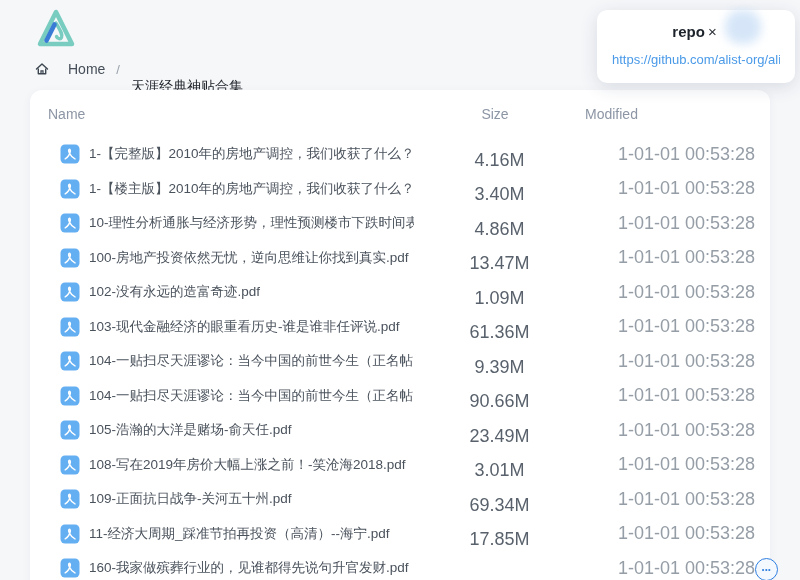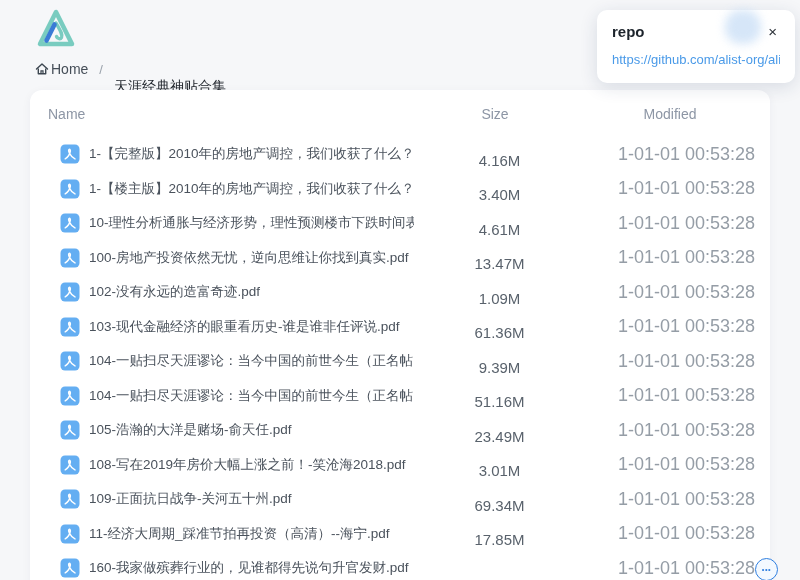--- a/index.html
+++ b/index.html
@@ -21,21 +21,21 @@
     position: absolute;
     left: 34px; top: 58px;
     display: flex;
     align-items: center;
     font-size: 14px;
     height: 22px;
   }
   .crumb-home {
     display: inline-flex;
     align-items: center;
-    gap: 1px;
+    gap: 18px;
     color: #454e58;
     cursor: pointer;
   }
   .crumb-sep {
     color: #9aa2ab;
     margin: 0 11px;
     font-size: 13px;
   }
   .crumb-current {
     color: #22272e;
@@ -53,21 +53,21 @@
   .thead {
     display: flex;
     align-items: center;
     height: 47px;
     padding: 0 15px 0 18px;
     color: #8d96a5;
     font-size: 14px;
   }
   .col-name { flex: 1; min-width: 0; }
   .col-size { width: 180px; text-align: center; }
-  .col-mod  { width: 170px; text-align: center; }
+  .col-mod  { width: 170px; text-align: left; }
   .row {
     display: flex;
     align-items: center;
     height: 34.5px;
     padding: 0 15px 0 30px;
     cursor: pointer;
   }
   .pdf-icon {
     width: 20px; height: 20px;
     margin-right: 9px;
@@ -77,21 +77,21 @@
   .cell-name {
     flex: 1; min-width: 0;
     font-size: 13.5px;
     color: #4a525c;
     white-space: nowrap;
     overflow: hidden;
   }
   .cell-size {
     width: 171px;
     text-align: center;
-    font-size: 15px;
+    font-size: 18px;
     color: #59626c;
     flex: 0 0 auto;
     margin-top: 12px;
   }
   .cell-mod {
     width: 170px;
     text-align: right;
     font-size: 18px;
     color: #959da6;
     flex: 0 0 auto;
@@ -113,21 +113,21 @@
     width: 36px; height: 34px;
     background: #cfe2f7;
     border-radius: 45%;
     filter: blur(5px);
     opacity: 0.85;
     pointer-events: none;
   }
   .popup-head {
     display: flex;
     align-items: center;
-    justify-content: space-between;
+    justify-content: center;
     position: relative;
   }
   .popup-title {
     font-size: 15px;
     font-weight: 700;
     color: #1c232b;
   }
   .popup-close {
     background: none;
     border: none;
@@ -222,21 +222,21 @@
   </div>
 
   <div class="row">
     <span class="pdf-icon">
       <svg width="20" height="20" viewBox="0 0 20 20">
         <rect x="0.5" y="0.5" width="19" height="19" rx="4.5" fill="#64aef2"></rect>
         <path d="M5.2 14.8 C8 13.2 9.8 10.2 10.3 7.4 C10.55 6 9.9 5.1 9.2 5.4 C8.4 5.8 8.6 7.4 9.5 9.3 C10.5 11.4 12.6 13.8 15 14.9" fill="none" stroke="#ffffff" stroke-width="1.5" stroke-linecap="round"></path>
       </svg>
     </span>
     <span class="cell-name">10-理性分析通胀与经济形势，理性预测楼市下跌时间表-...</span>
-    <span class="cell-size">4.61M</span>
+    <span class="cell-size">4.86M</span>
     <span class="cell-mod">1-01-01 00:53:28</span>
   </div>
 
   <div class="row">
     <span class="pdf-icon">
       <svg width="20" height="20" viewBox="0 0 20 20">
         <rect x="0.5" y="0.5" width="19" height="19" rx="4.5" fill="#64aef2"></rect>
         <path d="M5.2 14.8 C8 13.2 9.8 10.2 10.3 7.4 C10.55 6 9.9 5.1 9.2 5.4 C8.4 5.8 8.6 7.4 9.5 9.3 C10.5 11.4 12.6 13.8 15 14.9" fill="none" stroke="#ffffff" stroke-width="1.5" stroke-linecap="round"></path>
       </svg>
     </span>
@@ -282,21 +282,21 @@
   </div>
 
   <div class="row">
     <span class="pdf-icon">
       <svg width="20" height="20" viewBox="0 0 20 20">
         <rect x="0.5" y="0.5" width="19" height="19" rx="4.5" fill="#64aef2"></rect>
         <path d="M5.2 14.8 C8 13.2 9.8 10.2 10.3 7.4 C10.55 6 9.9 5.1 9.2 5.4 C8.4 5.8 8.6 7.4 9.5 9.3 C10.5 11.4 12.6 13.8 15 14.9" fill="none" stroke="#ffffff" stroke-width="1.5" stroke-linecap="round"></path>
       </svg>
     </span>
     <span class="cell-name">104-一贴扫尽天涯谬论：当今中国的前世今生（正名帖）-...</span>
-    <span class="cell-size">51.16M</span>
+    <span class="cell-size">90.66M</span>
     <span class="cell-mod">1-01-01 00:53:28</span>
   </div>
 
   <div class="row">
     <span class="pdf-icon">
       <svg width="20" height="20" viewBox="0 0 20 20">
         <rect x="0.5" y="0.5" width="19" height="19" rx="4.5" fill="#64aef2"></rect>
         <path d="M5.2 14.8 C8 13.2 9.8 10.2 10.3 7.4 C10.55 6 9.9 5.1 9.2 5.4 C8.4 5.8 8.6 7.4 9.5 9.3 C10.5 11.4 12.6 13.8 15 14.9" fill="none" stroke="#ffffff" stroke-width="1.5" stroke-linecap="round"></path>
       </svg>
     </span>

